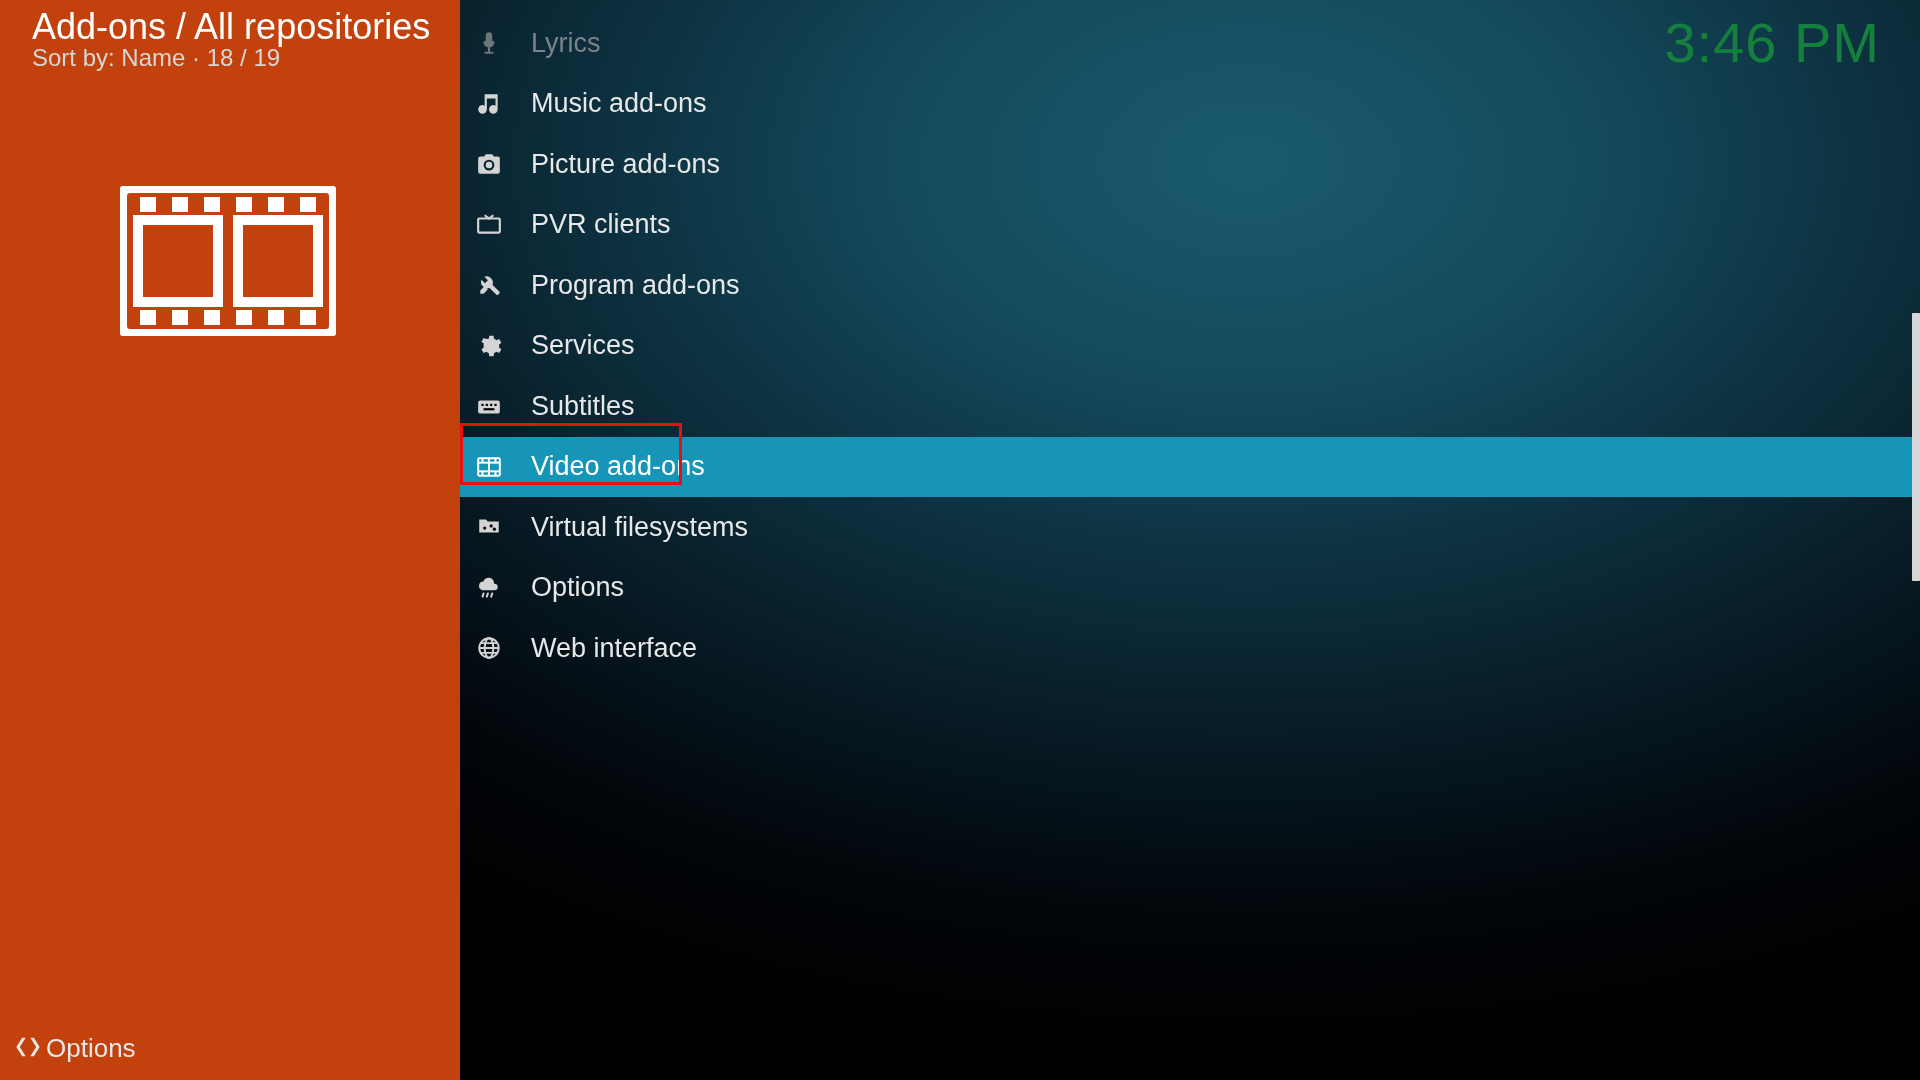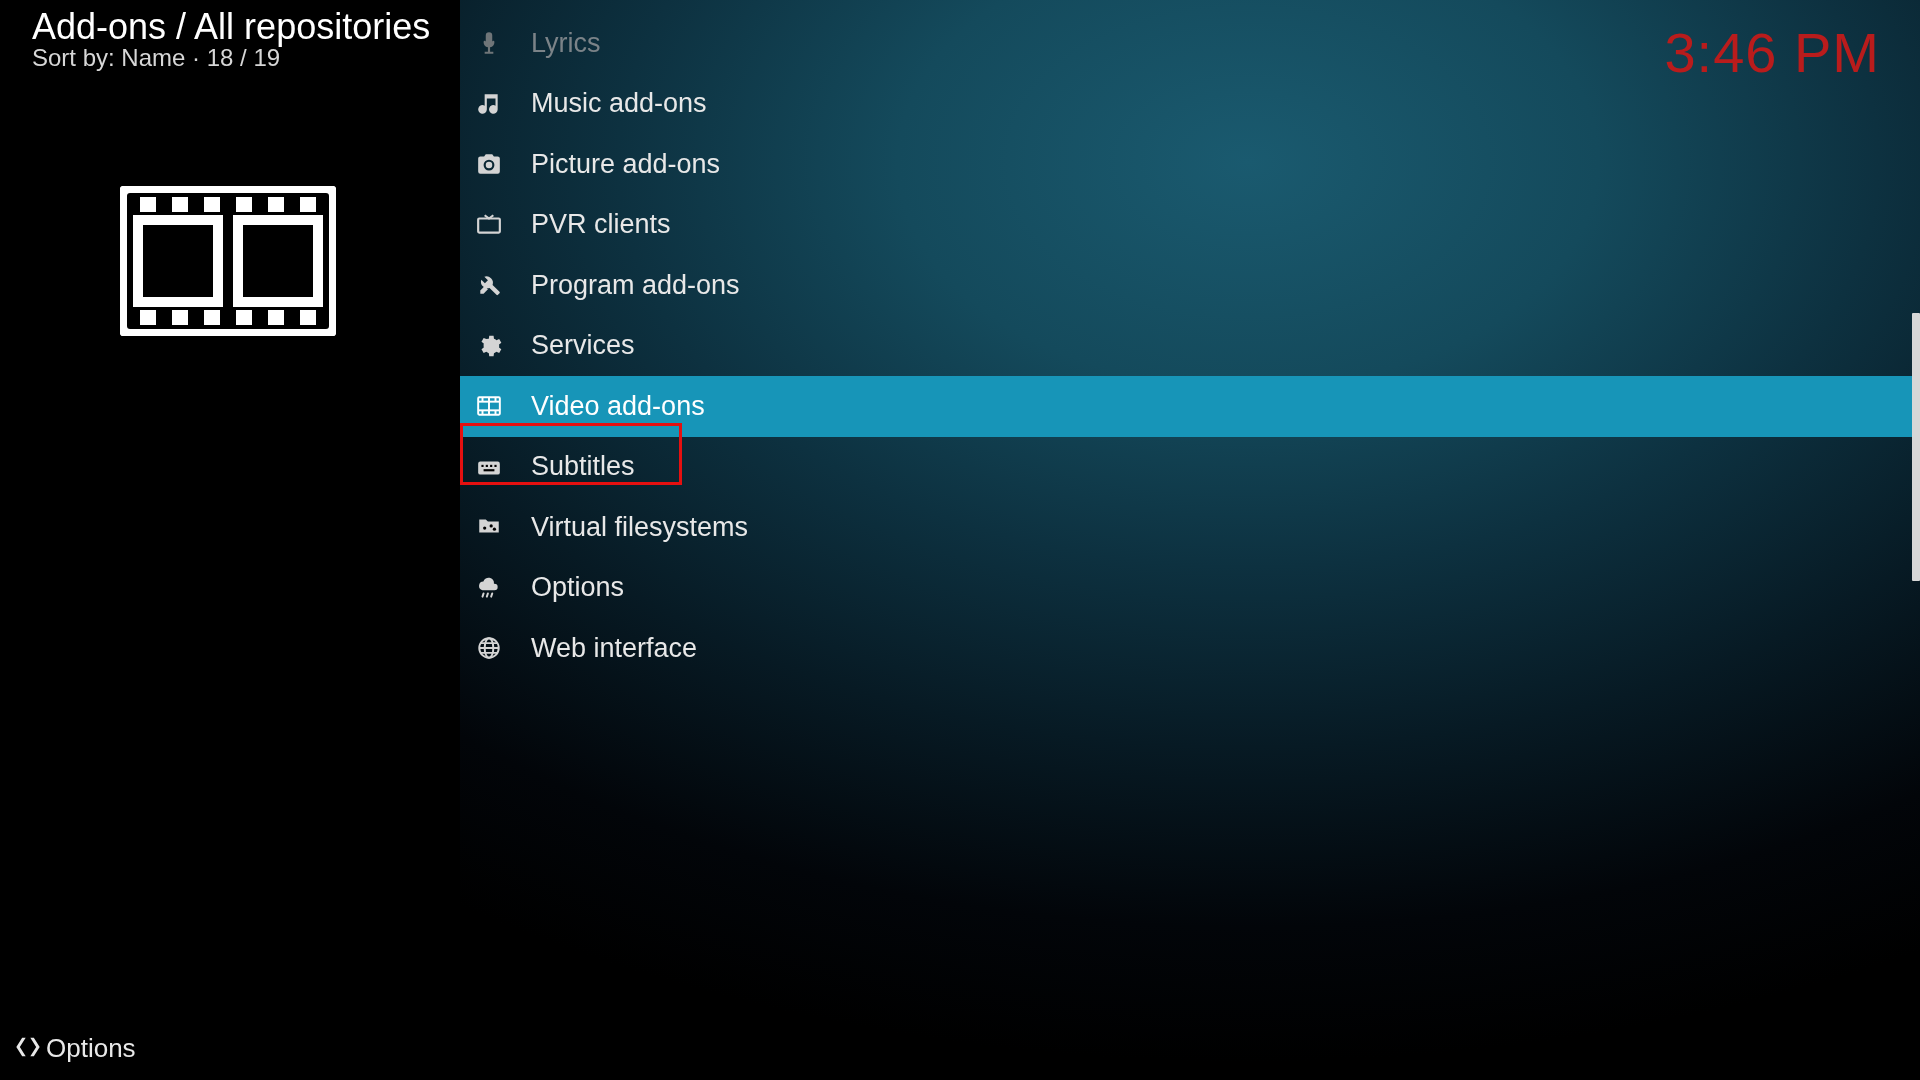--- a/index.html
+++ b/index.html
@@ -4,35 +4,34 @@
 <style>
 * { margin: 0; padding: 0; box-sizing: border-box; }
 html, body { width: 1920px; height: 1080px; overflow: hidden; font-family: "Segoe UI", "Helvetica Neue", Arial, sans-serif; }
 body {
   background: radial-gradient(ellipse 1400px 900px at 65% 15%, #1a5a6f 0%, #144a5c 25%, #0d3140 45%, #071a24 65%, #020509 85%, #000000 100%);
   color: #e8e8e8;
   position: relative;
 }
 .sidebar {
   position: absolute; left: 0; top: 0; width: 460px; height: 100%;
-  background: #000000;
+  background: #c2410c;
 }
 .breadcrumb {
   position: absolute; left: 32px; top: 6px;
   font-size: 36px; color: #ffffff; font-weight: 400;
 }
 .sort-line {
   position: absolute; left: 32px; top: 44px;
   font-size: 24px; color: #d7d7d7; font-weight: 400;
 }
 .clock {
   position: absolute; right: 40px; top: 10px;
-  font-size: 56px; color: #b91c1c; font-weight: 300;
+  font-size: 56px; color: #15803d; font-weight: 300;
   letter-spacing: 1px;
-  margin-top: 10px;
 }
 .category-icon {
   position: absolute; left: 120px; top: 186px; width: 216px; height: 150px;
 }
 .category-icon svg { width: 100%; height: 100%; }
 
 .list {
   position: absolute; left: 460px; top: 13px; right: 0; height: 100%;
 }
 .item {
@@ -144,51 +143,51 @@
     <span class="label">Program add-ons</span>
   </div>
   <div class="item">
     <span class="ic">
       <svg viewBox="0 0 24 24" fill="currentColor">
           <path d="M12 8a4 4 0 1 0 0 8 4 4 0 0 0 0-8zm9.4 4a7.5 7.5 0 0 0-.12-1.32l2.1-1.64-2-3.46-2.5 1a7.6 7.6 0 0 0-2.28-1.32l-.38-2.66h-4l-.38 2.66A7.6 7.6 0 0 0 9.56 5.58l-2.5-1-2 3.46 2.1 1.64A7.5 7.5 0 0 0 7.04 12c0 .45.04.89.12 1.32l-2.1 1.64 2 3.46 2.5-1a7.6 7.6 0 0 0 2.28 1.32l.38 2.66h4l.38-2.66a7.6 7.6 0 0 0 2.28-1.32l2.5 1 2-3.46-2.1-1.64c.08-.43.12-.87.12-1.32z"></path>
         </svg>
     </span>
     <span class="label">Services</span>
   </div>
+  <div class="item">
+    <span class="ic">
+      <svg viewBox="0 0 24 24" fill="currentColor">
+          <rect x="2" y="7" width="20" height="12" rx="2"></rect>
+          <rect x="5" y="10" width="2" height="2" fill="#000"></rect>
+          <rect x="9" y="10" width="2" height="2" fill="#000"></rect>
+          <rect x="13" y="10" width="2" height="2" fill="#000"></rect>
+          <rect x="17" y="10" width="2" height="2" fill="#000"></rect>
+          <rect x="7" y="14" width="10" height="2" fill="#000"></rect>
+        </svg>
+    </span>
+    <span class="label">Subtitles</span>
+  </div>
   <div class="item selected">
     <span class="ic">
       <svg viewBox="0 0 24 24" fill="none" stroke="currentColor" stroke-width="1.8">
           <rect x="2" y="4" width="20" height="16" rx="1"></rect>
           <line x1="12" y1="4" x2="12" y2="20"></line>
           <line x1="2" y1="8" x2="22" y2="8"></line>
           <line x1="2" y1="16" x2="22" y2="16"></line>
           <line x1="6" y1="4" x2="6" y2="8"></line>
           <line x1="18" y1="4" x2="18" y2="8"></line>
           <line x1="6" y1="16" x2="6" y2="20"></line>
           <line x1="18" y1="16" x2="18" y2="20"></line>
         </svg>
     </span>
     <span class="label">Video add-ons</span>
   </div>
   <div class="item">
     <span class="ic">
       <svg viewBox="0 0 24 24" fill="currentColor">
-          <rect x="2" y="7" width="20" height="12" rx="2"></rect>
-          <rect x="5" y="10" width="2" height="2" fill="#000"></rect>
-          <rect x="9" y="10" width="2" height="2" fill="#000"></rect>
-          <rect x="13" y="10" width="2" height="2" fill="#000"></rect>
-          <rect x="17" y="10" width="2" height="2" fill="#000"></rect>
-          <rect x="7" y="14" width="10" height="2" fill="#000"></rect>
-        </svg>
-    </span>
-    <span class="label">Subtitles</span>
-  </div>
-  <div class="item">
-    <span class="ic">
-      <svg viewBox="0 0 24 24" fill="currentColor">
           <path d="M3 5h6l2 2h10v10H3V5z"></path>
           <circle cx="8" cy="13" r="1.5" fill="#000"></circle>
           <circle cx="14" cy="11" r="1.5" fill="#000"></circle>
           <circle cx="17" cy="14" r="1.5" fill="#000"></circle>
         </svg>
     </span>
     <span class="label">Virtual filesystems</span>
   </div>
   <div class="item">
     <span class="ic">

